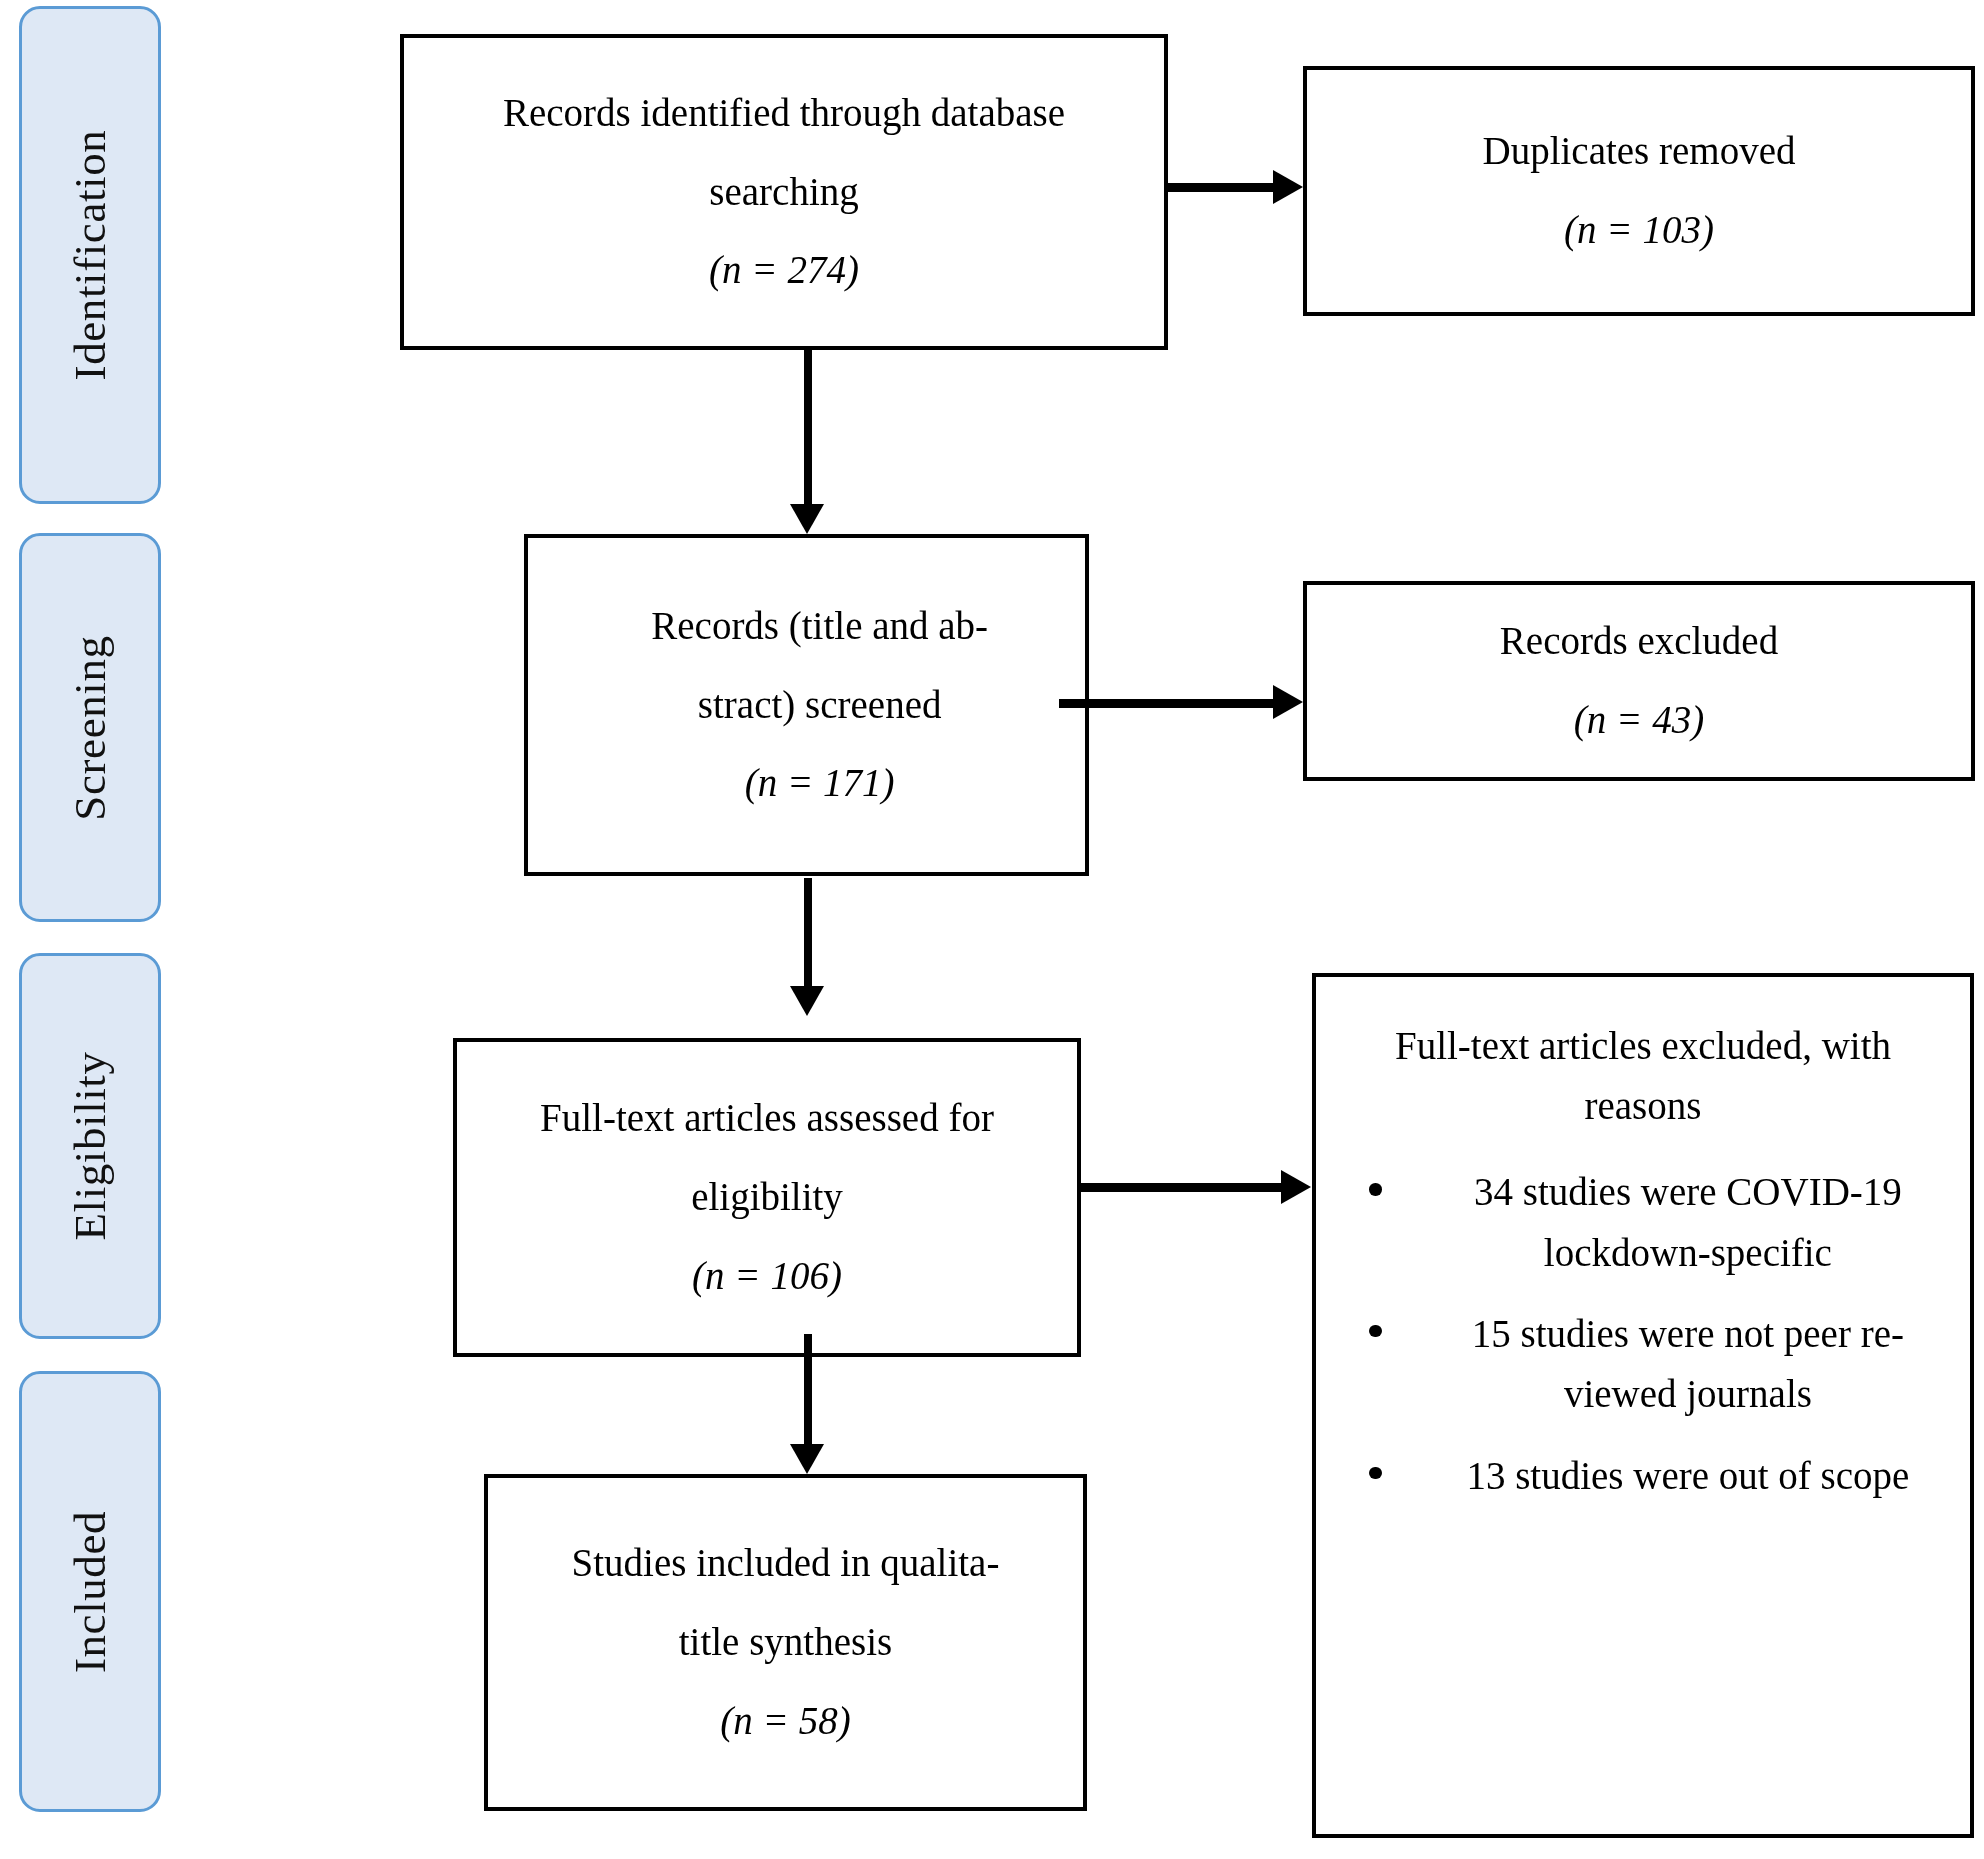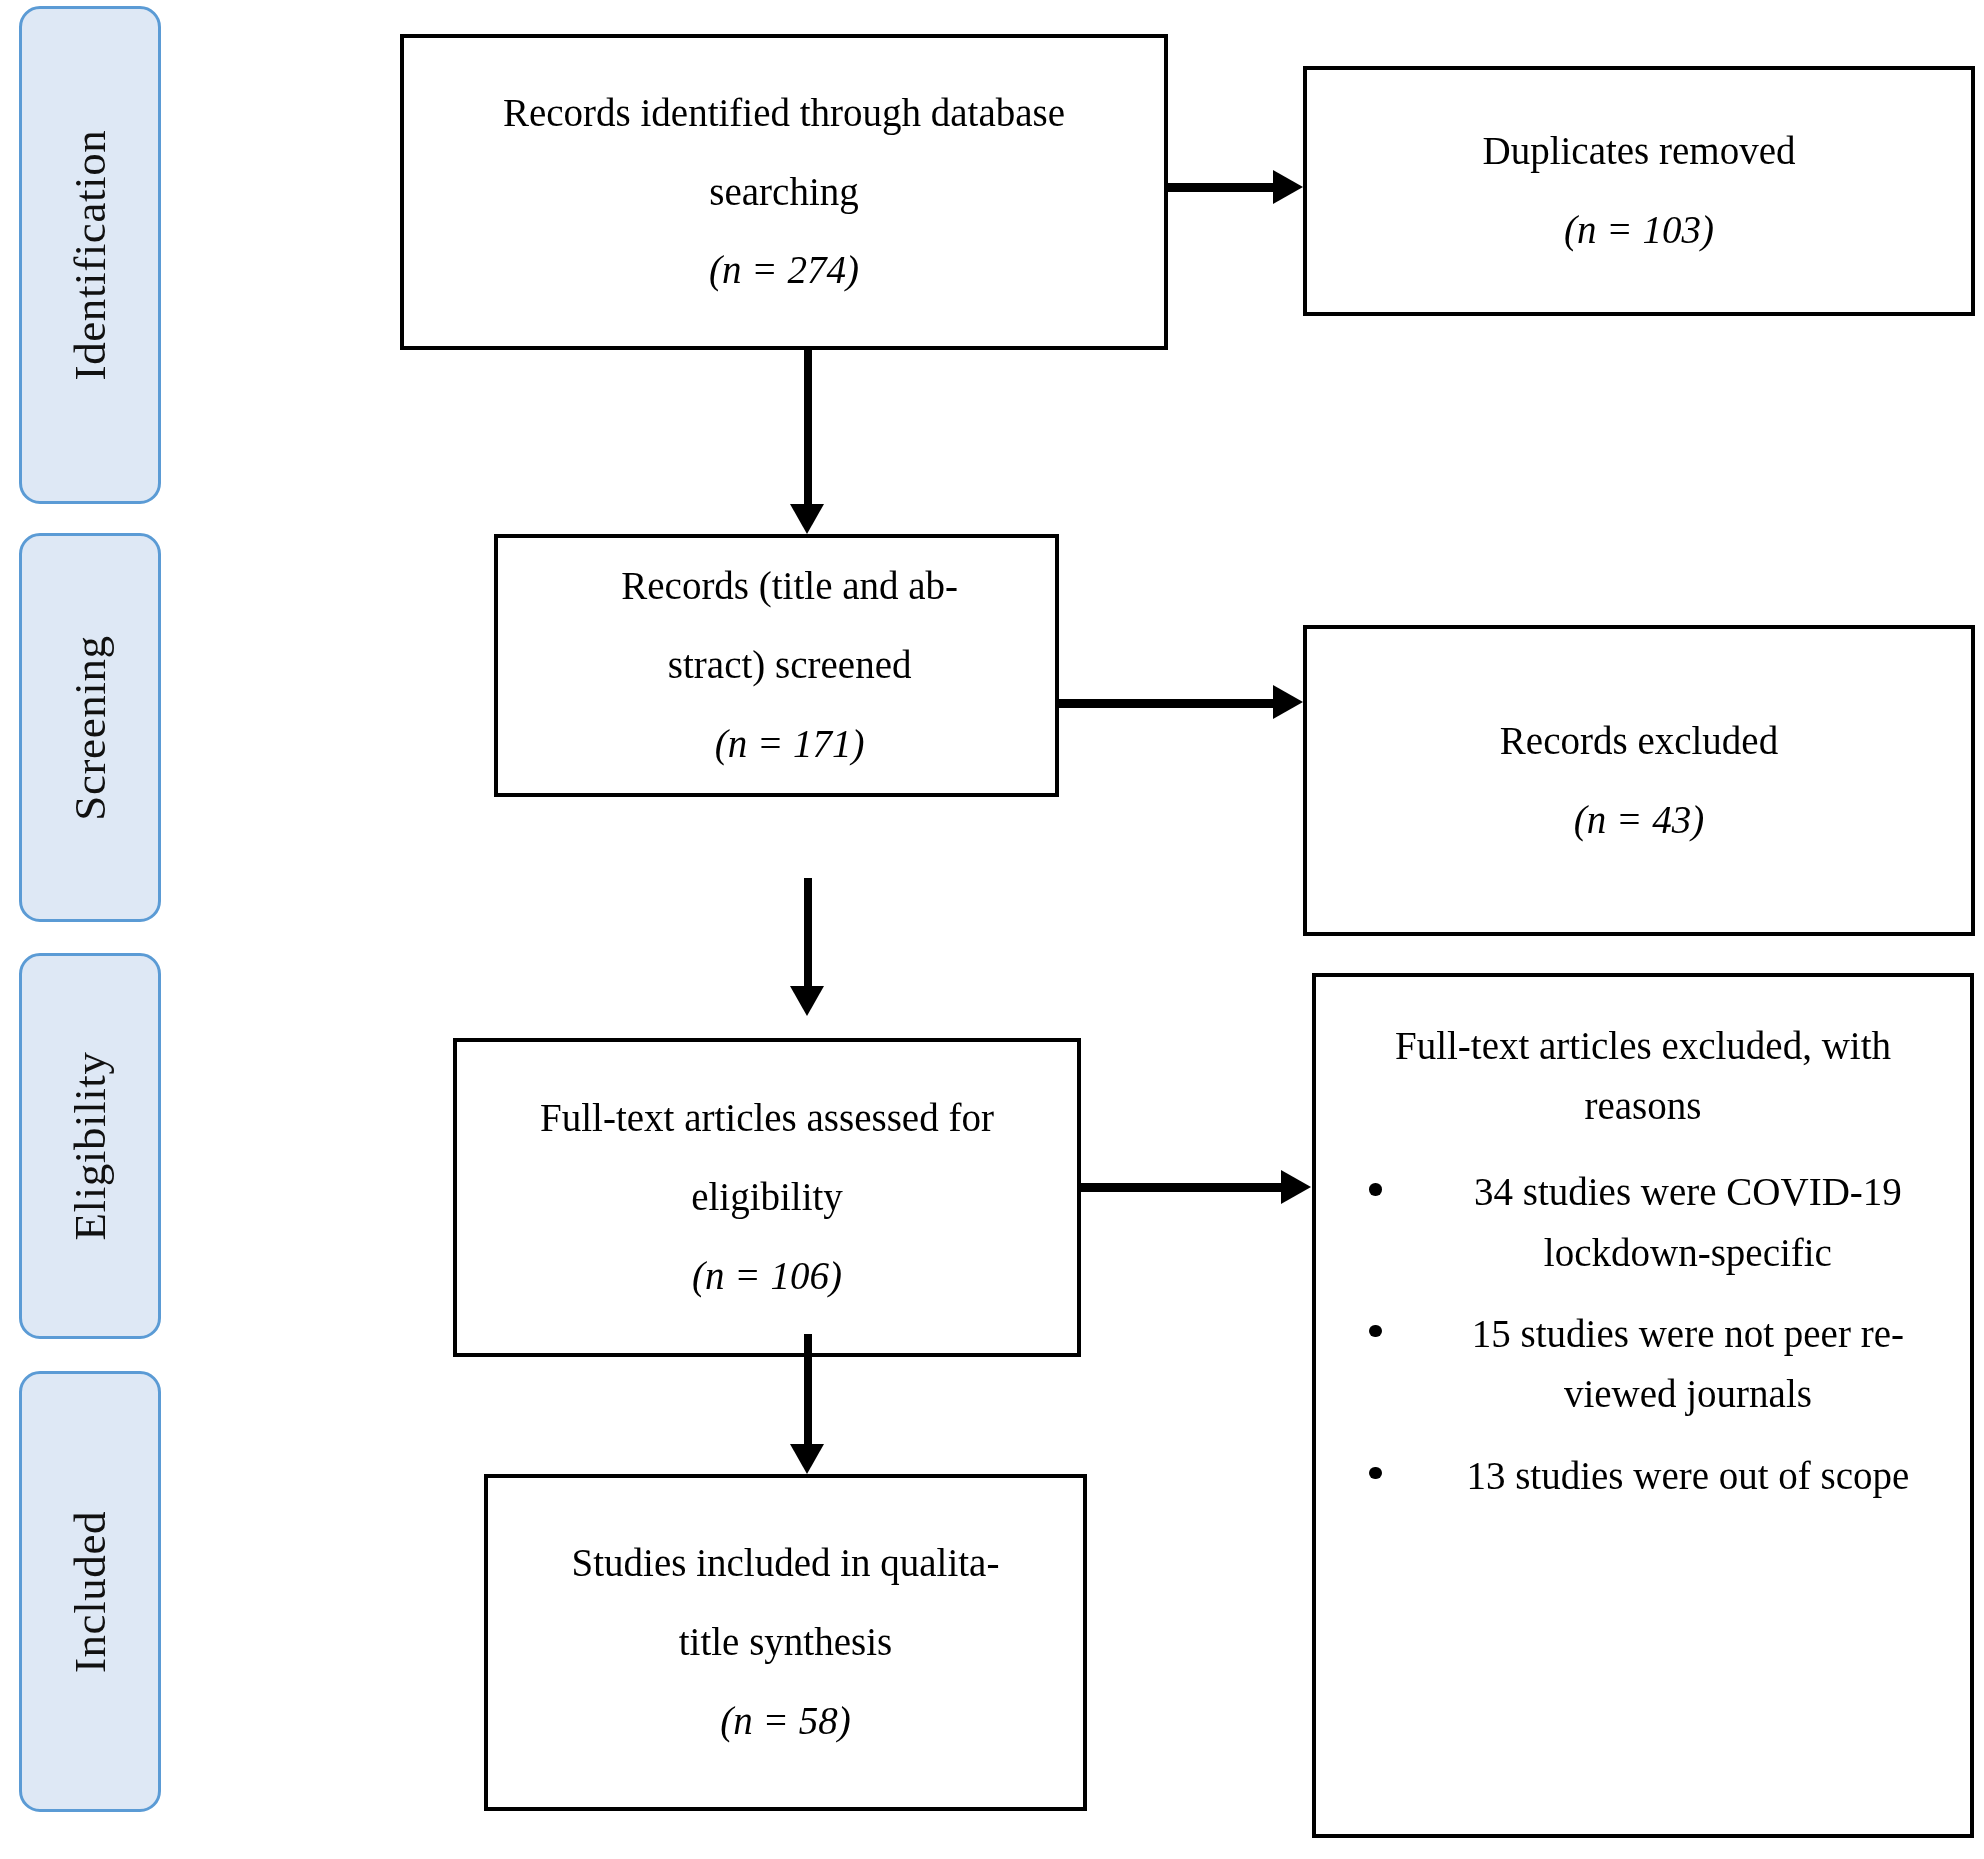--- a/index.html
+++ b/index.html
@@ -149,27 +149,27 @@
     <span class="ln">Duplicates removed</span>
     <span class="ln nval">(n = 103)</span>
   </div>
 
   <div class="hline" style="left:1168px; top:183px; width:105px; height:8.7px;"></div>
   <div class="arrow-right" style="left:1273px; top:170px;"></div>
 
   <div class="vline" style="left:804px; top:350px; width:7.5px; height:156px;"></div>
   <div class="arrow-down" style="left:790px; top:504px;"></div>
 
-  <div class="flowbox" style="left:494px; top:534px; width:565px; height:263px;padding-left:40px;">
+  <div class="flowbox" style="left:524px; top:534px; width:565px; height:342px;padding-left:40px;">
     <span class="ln">Records (title and ab-</span>
     <span class="ln">stract) screened</span>
     <span class="ln nval">(n = 171)</span>
   </div>
 
-  <div class="flowbox" style="left:1303px; top:581px; width:672px; height:311px;margin-top:44px;">
+  <div class="flowbox" style="left:1303px; top:581px; width:672px; height:200px;">
     <span class="ln">Records excluded</span>
     <span class="ln nval">(n = 43)</span>
   </div>
 
   <div class="hline" style="left:1059px; top:699px; width:214px; height:8.7px;"></div>
   <div class="arrow-right" style="left:1273px; top:685px;"></div>
 
   <div class="vline" style="left:804px; top:878px; width:7.5px; height:112px;"></div>
   <div class="arrow-down" style="left:790px; top:986px;"></div>
 

